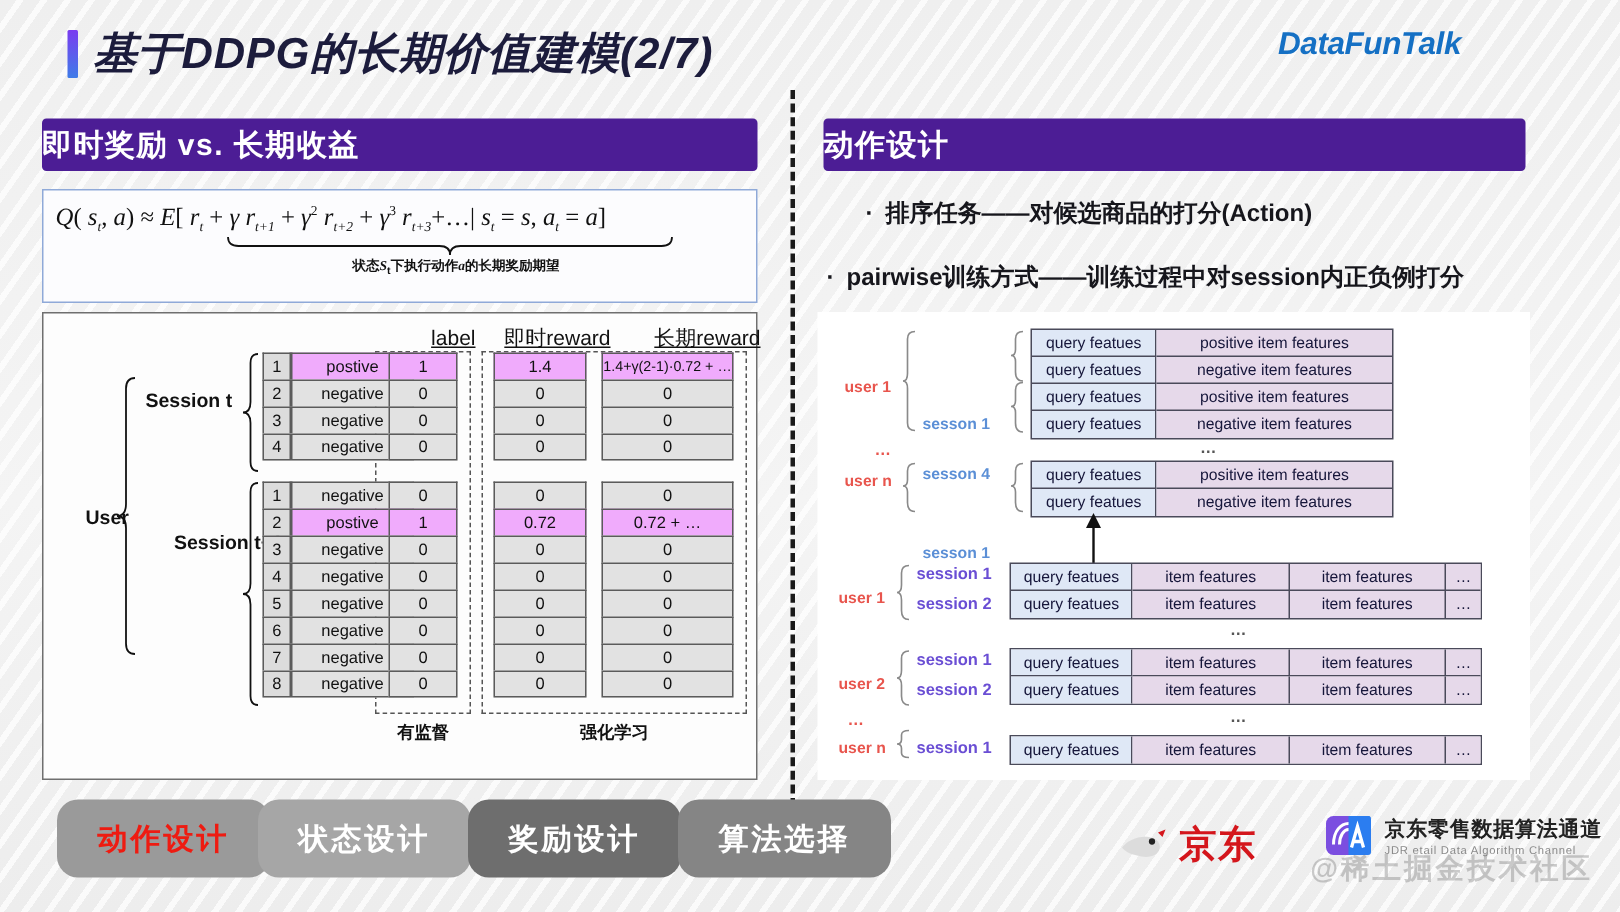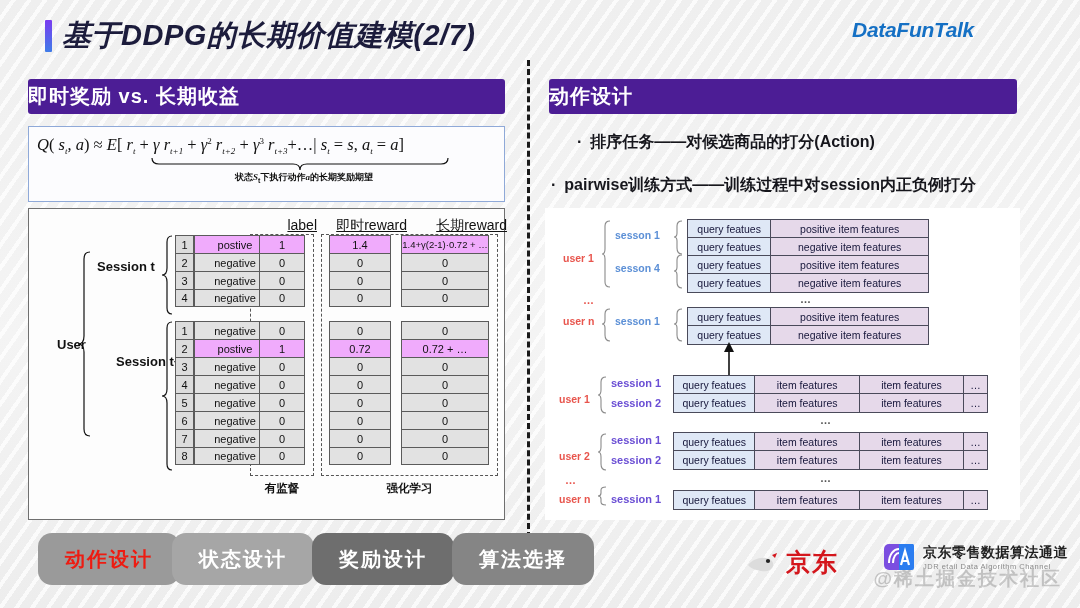--- a/index.html
+++ b/index.html
@@ -122,21 +122,21 @@
     white-space:nowrap;
   }
   .bullet-row .dot { color:#16161c; margin-right:8px; }
 
   #right-white {
     position:absolute; left:545px; top:208px; width:475px; height:312px;
     background:#ffffff;
   }
 
   .utag { position:absolute; font-size:10.5px; font-weight:bold; color:#e8554d; white-space:nowrap;}
-  .stag { position:absolute; font-size:10.5px; font-weight:bold; color:#5b8fd6; white-space:nowrap;}
+  .stag { position:absolute; font-size:10.5px; font-weight:bold; color:#5b8fd6; white-space:nowrap;margin-top:48px;}
   .stag2{ position:absolute; font-size:11px; font-weight:bold; color:#6a4ed4; white-space:nowrap;}
   .ellip{ position:absolute; font-size:11px; font-weight:bold; color:#e8554d; letter-spacing:1px;}
   .ellipg{position:absolute; font-size:11px; font-weight:bold; color:#555; letter-spacing:1px;}
 
   .ftable { position:absolute; border:1.4px solid #4a4a5a; }
   .frow { display:flex; }
   .fcell {
     border-right:1.2px solid #4a4a5a; border-bottom:1.2px solid #4a4a5a;
     height:18px; font-size:10.5px; color:#16163a;
     display:flex; align-items:center; justify-content:center; white-space:nowrap;

